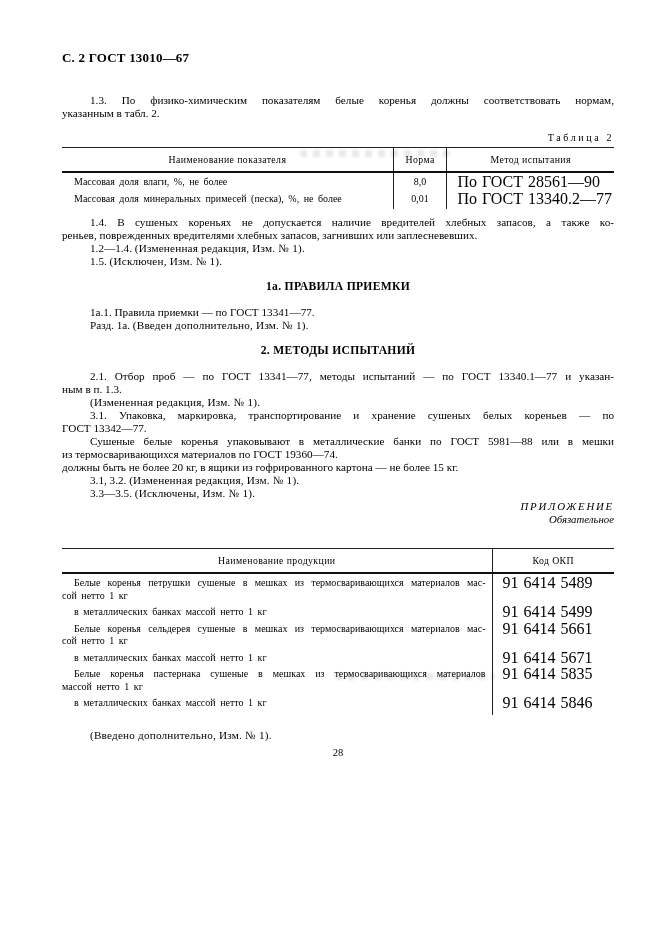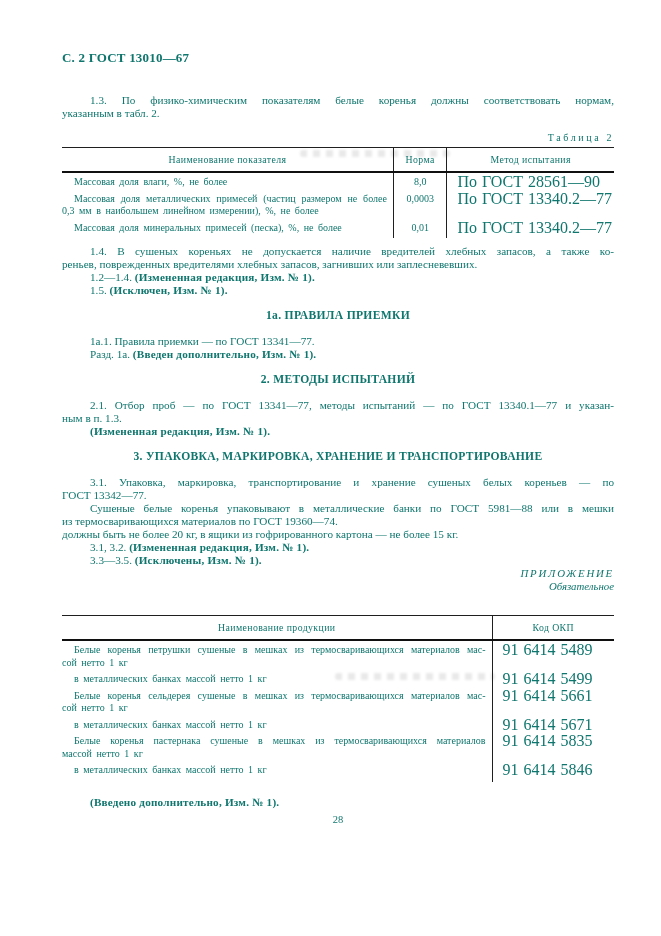--- a/index.html
+++ b/index.html
@@ -1,38 +1,38 @@
 <!DOCTYPE html>
 <html lang="ru"><head>
 <meta charset="utf-8">
 <style>
   html,body{margin:0;padding:0;background:#ffffff;}
   .page{position:relative;width:661px;height:936px;background:#fff;overflow:hidden;
-        font-family:"Liberation Serif","DejaVu Serif",serif;color:#0f766e;
+        font-family:"Liberation Serif","DejaVu Serif",serif;color:#000000;
         -webkit-font-smoothing:antialiased;}
   .content{padding:50px 47px 0 62px;}
   .doc-header{font-weight:bold;font-size:13px;letter-spacing:.2px;}
   .cl{font-size:11.2px;line-height:13px;}
   .jfull{text-align:justify;text-align-last:justify;}
   .ind{padding-left:28px;}
   .mt-p13{margin-top:28px;}
   .tab-label{margin-top:12px;text-align:right;font-size:10px;letter-spacing:2.6px;}
   table{border-collapse:collapse;width:100%;margin-top:4px;border-top:1.2px solid #1f1f1f;}
   th{font-weight:normal;font-size:9.8px;text-align:center;padding:6px 4px;
      border-bottom:2.2px solid #101010;letter-spacing:.4px;}
   td{vertical-align:top;}
   .v{border-left:1px solid #1f1f1f;}
   .tcl{font-size:10px;line-height:12.5px;word-spacing:2px;}
   .tind{padding-left:12px;}
   .cell-name{padding:3px 6px 1px 0;}
   .cell-norm{text-align:center;font-size:10px;line-height:12.5px;padding:3px 2px 1px;}
   .cell-code,.cell-method{font-size:16px;line-height:12.5px;padding:3px 2px 1px 10px;
      word-spacing:1px;white-space:nowrap;}
   .mt-p14{margin-top:7px;}
-  .amend b{font-weight:bold;letter-spacing:.2px;}
+  .amend b{font-weight:normal;letter-spacing:.2px;}
   .sec-h{text-align:center;font-weight:bold;font-size:11.6px;letter-spacing:.3px;
          margin-top:12px;margin-bottom:13px;}
   .app-label{text-align:right;font-style:italic;font-size:10.8px;
              letter-spacing:1.8px;line-height:13px;}
   .app-sub{text-align:right;font-style:italic;font-size:10.8px;line-height:13px;}
   .tapp{margin-top:22px;}
   .final-amend{margin-top:14px;}
   .page-num{margin-top:5px;text-align:center;font-size:10.5px;}
   .smudge{position:absolute;height:7px;border-radius:3px;
     background:repeating-linear-gradient(90deg,rgba(40,40,40,.10) 0 7px,rgba(0,0,0,0) 7px 13px);
@@ -69,28 +69,20 @@
         <th class="v">Метод испытания</th>
       </tr>
       <tr>
         <td class="cell-name">
           <div class="tcl tind">Массовая доля влаги, %, не более</div>
         </td>
         <td class="v cell-norm">8,0</td>
         <td class="v cell-method">По ГОСТ 28561—90</td>
       </tr>
       <tr>
-        <td class="cell-name">
-          <div class="tcl tind jfull">Массовая доля металлических примесей (частиц размером не более</div>
-          <div class="tcl">0,3 мм в наибольшем линейном измерении), %, не более</div>
-        </td>
-        <td class="v cell-norm">0,0003</td>
-        <td class="v cell-method">По ГОСТ 13340.2—77</td>
-      </tr>
-      <tr>
         <td class="cell-name" style="padding-bottom:4px;">
           <div class="tcl tind">Массовая доля минеральных примесей (песка), %, не более</div>
         </td>
         <td class="v cell-norm">0,01</td>
         <td class="v cell-method">По ГОСТ 13340.2—77</td>
       </tr>
     </tbody>
       </table>
 
     <div class="mt-p14">
@@ -112,21 +104,20 @@
 
     <div class="sec-h">2. МЕТОДЫ ИСПЫТАНИЙ</div>
     <div>
       <div class="cl jfull ind">2.1. Отбор проб — по ГОСТ 13341—77, методы испытаний — по ГОСТ 13340.1—77 и указан-</div>
       <div class="cl">ным в п. 1.3.</div>
     </div>
     <div class="cl ind amend">
       <b>(Измененная редакция, Изм. № 1).</b>
     </div>
 
-    <div class="sec-h">3. УПАКОВКА, МАРКИРОВКА, ХРАНЕНИЕ И ТРАНСПОРТИРОВАНИЕ</div>
     <div>
       <div class="cl jfull ind">3.1. Упаковка, маркировка, транспортирование и хранение сушеных белых кореньев — по</div>
       <div class="cl">ГОСТ 13342—77.</div>
     </div>
     <div>
       <div class="cl jfull ind">Сушеные белые коренья упаковывают в металлические банки по ГОСТ 5981—88 или в мешки</div>
       <div class="cl">из термосваривающихся материалов по ГОСТ 19360—74.</div>
     </div>
     <div>
       <div class="cl">должны быть не более 20 кг, в ящики из гофрированного картона — не более 15 кг.</div>

